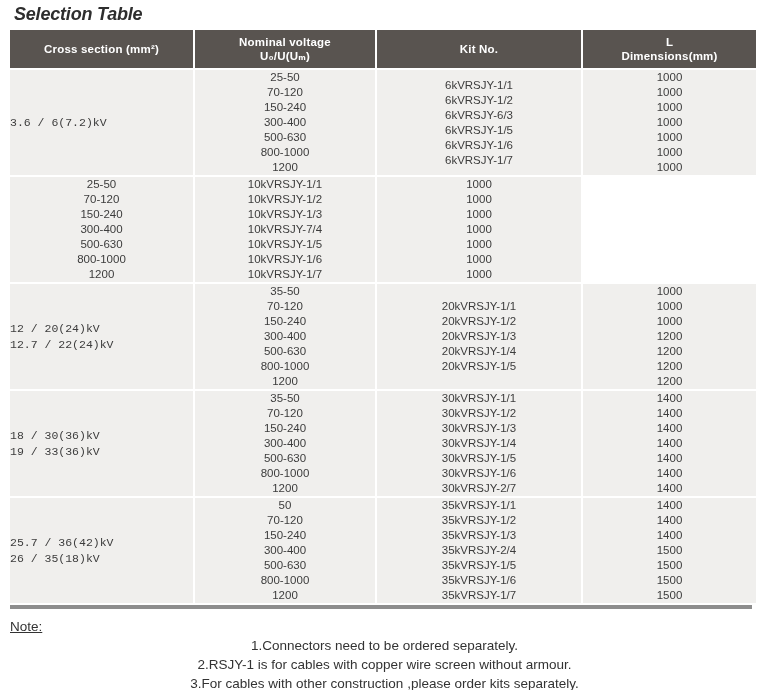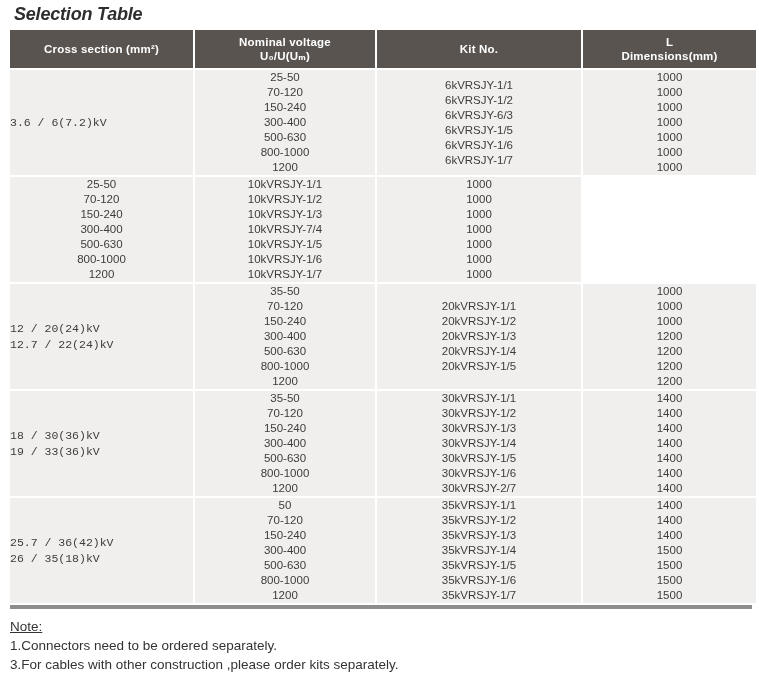--- a/index.html
+++ b/index.html
@@ -48,21 +48,21 @@
     display:flex; flex-direction:column; justify-content:center;
   }
   .lines-cell div { line-height:15px; height:15px; }
 
   .bottom-bar {
     height:4px; background:#8d8d8d; margin-top:2px; width:742px;
   }
 
   .notes { margin:8px 0 0 10px; color:#333333; font-size:13.5px; line-height:19px; }
   .notes .note-label { display:block;text-decoration:underline; }
-  .notes .note-line { display:block; }
+  .notes .note-line { display:block;text-align:center; }
 </style>
 </head>
 <body>
 
 <div class="page">
 
   <div class="page-title">Selection Table</div>
 
   <div class="tbl">
 
@@ -219,21 +219,21 @@
             <div class="">150-240</div>
             <div class="">300-400</div>
             <div class="">500-630</div>
             <div class="">800-1000</div>
             <div class="">1200</div>
           </div>
           <div class="cell lines-cell">
             <div class="">35kVRSJY-1/1</div>
             <div class="">35kVRSJY-1/2</div>
             <div class="">35kVRSJY-1/3</div>
-            <div class="">35kVRSJY-1/4</div>
+            <div class="">35kVRSJY-2/4</div>
             <div class="">35kVRSJY-1/5</div>
             <div class="">35kVRSJY-1/6</div>
             <div class="">35kVRSJY-1/7</div>
           </div>
           <div class="cell lines-cell">
             <div class="">1400</div>
             <div class="">1400</div>
             <div class="">1400</div>
             <div class="">1500</div>
             <div class="">1500</div>
@@ -242,16 +242,17 @@
           </div>
         </div>
       </div>
 
     <div class="bottom-bar"></div>
   </div>
 
   <div class="notes">
     <span class="note-label">Note:</span>
     <span class="note-line">1.Connectors need to be ordered separately.</span>
+    <span class="note-line">2.RSJY-1 is for cables with copper wire screen without armour.</span>
     <span class="note-line">3.For cables with other construction ,please order kits separately.</span>
   </div>
 
 </div>
 
 </body></html>

